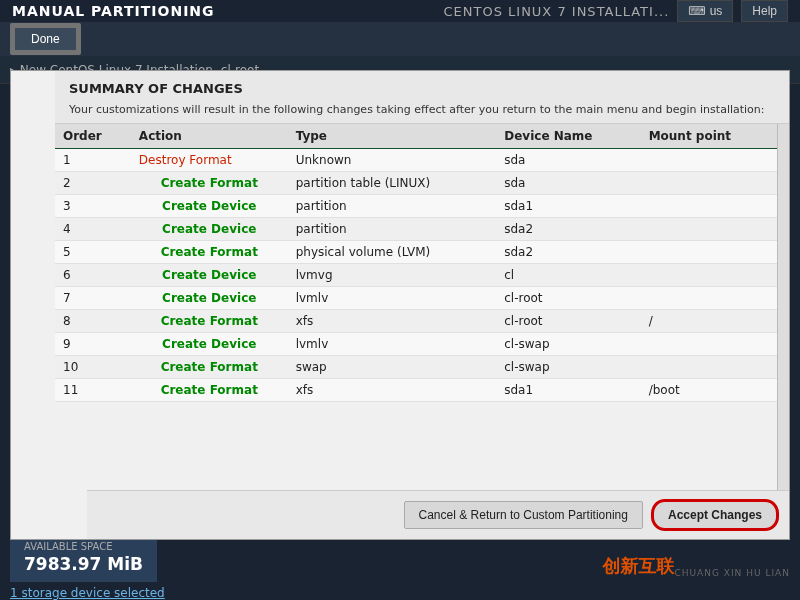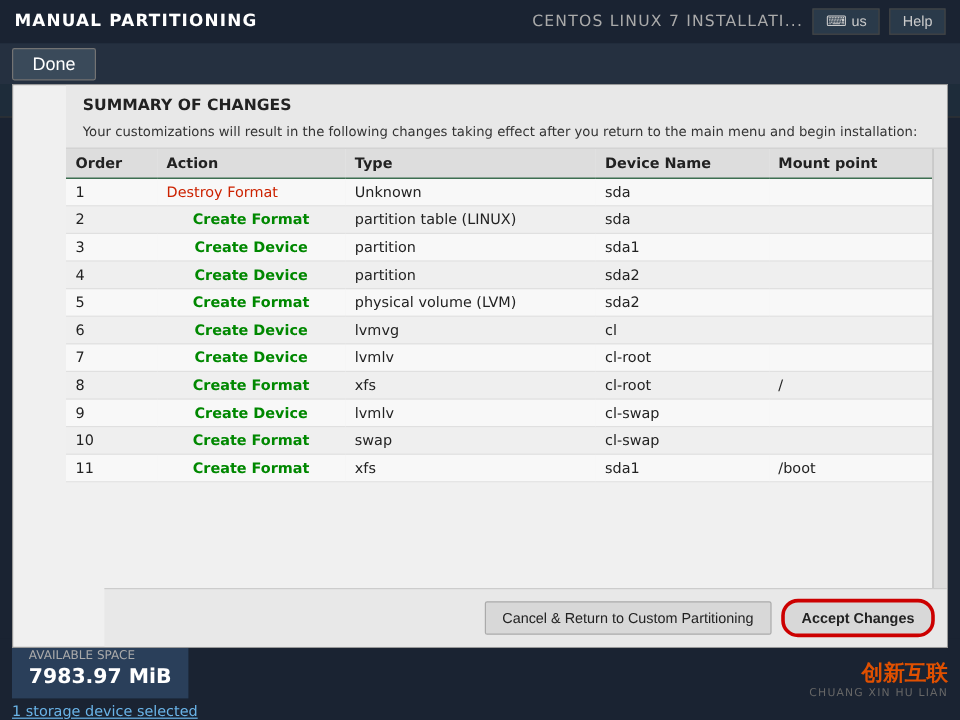--- a/index.html
+++ b/index.html
@@ -14,21 +14,21 @@
       position: relative;
     }
 
     
     .top-bar {
       background: #1a2332;
       display: flex;
       align-items: center;
       justify-content: space-between;
       padding: 8px 12px;
-      height: 36px;
+      height: 22px;
     }
     .top-bar-title {
       color: #fff;
       font-size: 14px;
       font-weight: bold;
       letter-spacing: 1px;
     }
     .top-bar-right {
       display: flex;
       align-items: center;
@@ -62,24 +62,24 @@
     
     .done-row {
       background: #253040;
       display: flex;
       align-items: center;
       padding: 4px 10px;
       height: 34px;
     }
     .done-btn {
       background: #3a4a5a;
-      border: 1px solid #737373;
+      border: 5px solid #737373;
       color: #fff;
       padding: 4px 16px;
-      font-size: 15px;
+      font-size: 12px;
       cursor: pointer;
       border-radius: 2px;
     }
 
     
     .bg-content {
       background: #1e2c3a;
       padding: 6px 10px;
       display: flex;
       align-items: center;
@@ -252,21 +252,21 @@
       color: #6ab4e8;
       font-size: 12px;
       text-decoration: underline;
       cursor: pointer;
     }
     .watermark {
       color: #888;
       font-size: 10px;
       text-align: right;
       display: flex;
-      flex-direction: column;
+      flex-direction: row;
       align-items: flex-end;
     }
     .watermark-logo {
       font-size: 18px;
       font-weight: bold;
       color: #e05000;
     }
     .watermark-text {
       font-size: 9px;
       color: #666;

